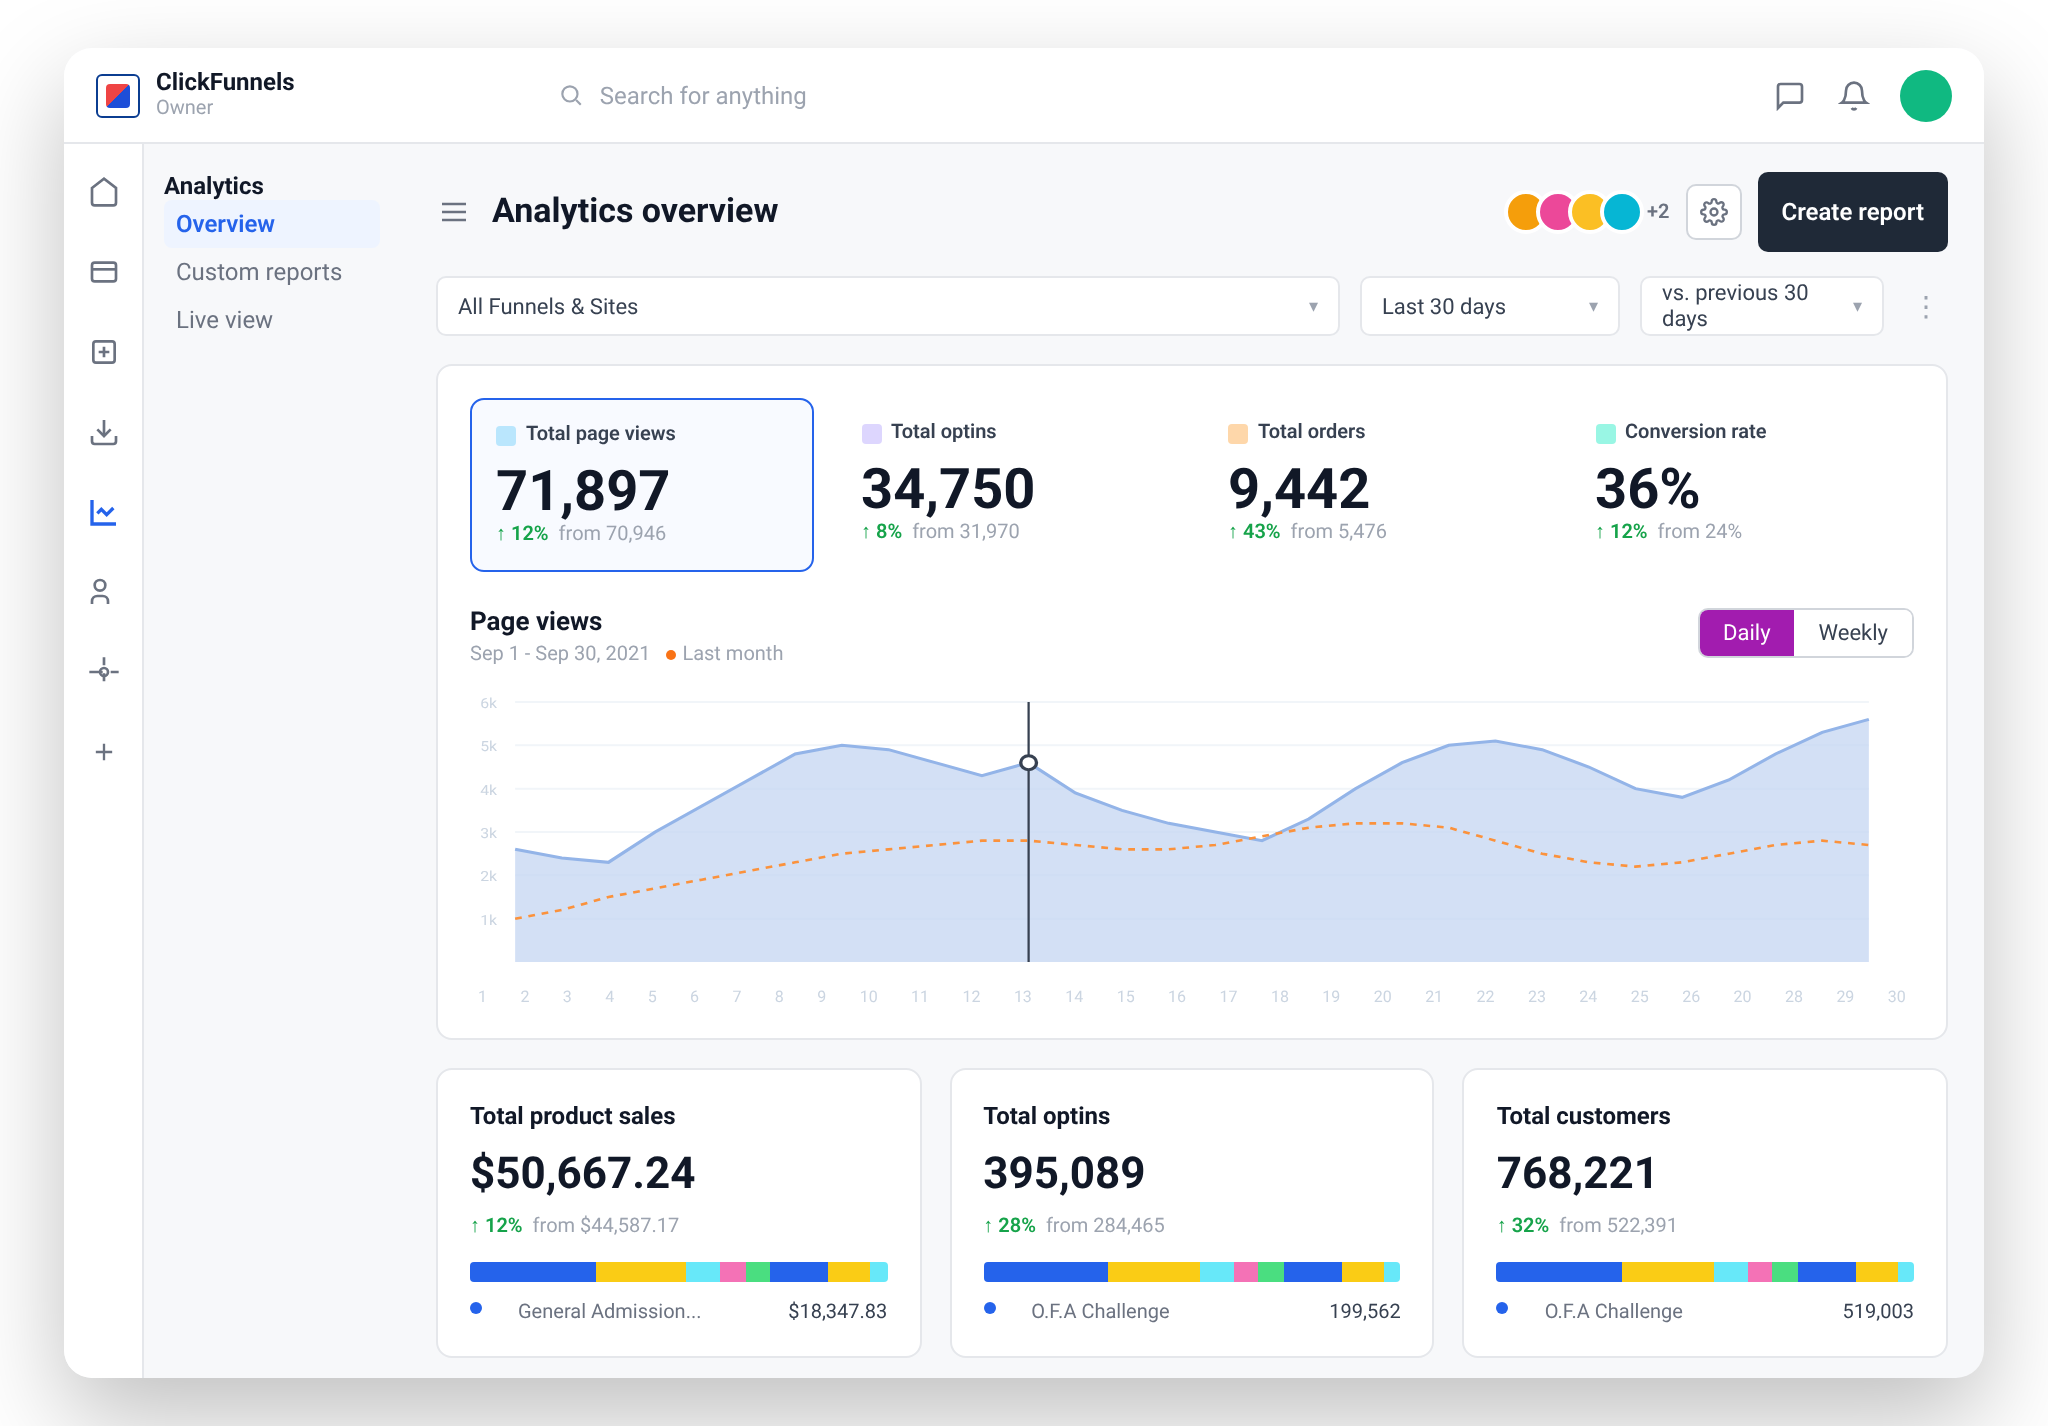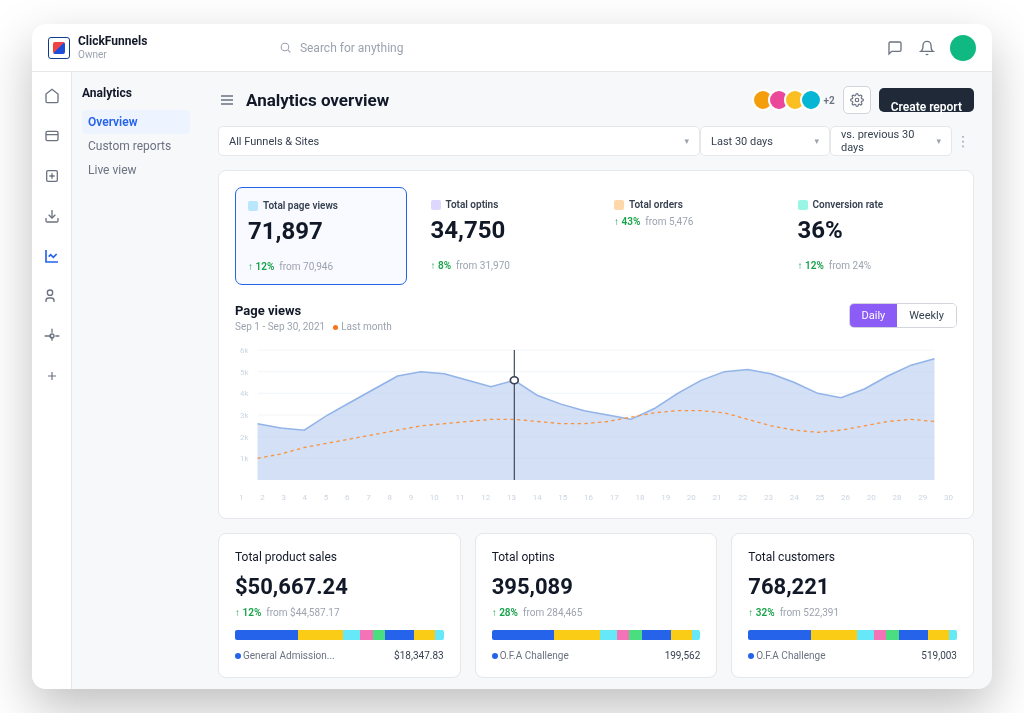--- a/index.html
+++ b/index.html
@@ -14,68 +14,68 @@
 .brand-role{font-size:10px;color:#9ca3af}
 .search{flex:1;max-width:360px;margin:0 auto;display:flex;align-items:center;gap:8px;color:#9ca3af;font-size:12px}
 .top-icons{margin-left:auto;display:flex;align-items:center;gap:14px}
 .icon-btn{width:18px;height:18px;color:#6b7280;display:flex;align-items:center;justify-content:center;cursor:pointer}
 .avatar-lg{width:26px;height:26px;border-radius:50%;background:#10b981}
 .body{flex:1;display:flex;overflow:hidden}
 .rail{width:40px;background:#fff;border-right:1px solid #e5e7eb;display:flex;flex-direction:column;align-items:center;padding-top:12px;gap:16px}
 .rail-item{width:24px;height:24px;display:flex;align-items:center;justify-content:center;color:#6b7280;cursor:pointer;border-radius:4px}
 .rail-item.active{color:#2563eb}
 .sidebar{width:128px;background:#f7f8fa;padding:14px 10px;font-size:12px}
-.side-title{font-weight:700;color:#111827;margin-bottom:10px}
+.side-title{font-weight:700;color:#111827;}
 .side-link{padding:5px 6px;color:#6b7280;cursor:pointer;border-radius:4px}
 .side-link.active{color:#2563eb;font-weight:600;background:#eef4ff}
 .main{flex:1;overflow-y:auto;padding:14px 18px 0 18px}
 .page-head{display:flex;align-items:center;gap:10px;margin-bottom:12px}
 .page-title{font-size:17px;font-weight:700;color:#111827}
 .head-right{margin-left:auto;display:flex;align-items:center;gap:8px}
 .avatars{display:flex;align-items:center}
 .avt{width:22px;height:22px;border-radius:50%;border:2px solid #fff;margin-left:-6px}
 .avt:nth-child(1){background:#f59e0b;margin-left:0}
 .avt:nth-child(2){background:#ec4899}
 .avt:nth-child(3){background:#fbbf24}
 .avt:nth-child(4){background:#06b6d4}
 .avt-more{font-size:10px;font-weight:600;color:#6b7280;margin-left:2px}
 .sq-btn{width:28px;height:28px;border:1px solid #d1d5db;border-radius:5px;background:#fff;display:flex;align-items:center;justify-content:center;cursor:pointer;color:#6b7280}
-.primary-btn{height:24px;padding:12px 12px;background:#1f2937;color:#fff;border:none;border-radius:5px;font-size:12px;font-weight:600;cursor:pointer}
-.filters{display:flex;margin-bottom:14px;align-items:center}
+.primary-btn{height:40px;padding:12px 12px;background:#1f2937;color:#fff;border:none;border-radius:5px;font-size:12px;font-weight:600;cursor:pointer}
+.filters{display:flex;gap:10px;margin-bottom:14px;align-items:center}
 .select{height:30px;border:1px solid #e5e7eb;border-radius:5px;background:#fff;display:flex;align-items:center;padding:0 10px;font-size:11px;color:#374151;cursor:pointer;gap:8px}
 .select.grow{flex:1}
 .chev{margin-left:auto;color:#9ca3af;font-size:9px}
 .dots-v{color:#9ca3af;font-size:14px;cursor:pointer;padding:0 4px}
 .panel{background:#fff;border:1px solid #e5e7eb;border-radius:8px;padding:16px;margin-bottom:14px}
 .kpis{display:grid;grid-template-columns:repeat(4,1fr);gap:12px;margin-bottom:18px}
 .kpi{padding:12px;border-radius:7px;cursor:pointer}
 .kpi.active{border:1.5px solid #2563eb;background:#f8faff}
 .kpi-label{display:flex;align-items:center;gap:5px;font-size:10px;font-weight:600;color:#374151;margin-bottom:6px}
 .kpi-dot{width:10px;height:10px;border-radius:2px}
-.kpi-val{font-size:24px;font-weight:700;color:#111827;margin-bottom:16px}
+.kpi-val{font-size:28px;font-weight:700;color:#111827;margin-bottom:0}
 .kpi-change{font-size:10px;display:flex;align-items:center;gap:5px}
 .chg-up{color:#16a34a;font-weight:600}
 .from{color:#9ca3af}
 .chart-head{display:flex;align-items:flex-start;margin-bottom:8px}
 .chart-title{font-size:13px;font-weight:700;color:#111827}
 .chart-sub{font-size:10px;color:#9ca3af;margin-top:3px}
 .legend-dot{display:inline-block;width:5px;height:5px;background:#f97316;border-radius:50%;margin:0 3px 0 8px;vertical-align:middle}
 .toggle{margin-left:auto;display:flex;border:1px solid #d1d5db;border-radius:5px;overflow:hidden}
 .toggle-btn{padding:5px 12px;font-size:11px;cursor:pointer;background:#fff;color:#374151}
-.toggle-btn.active{background:#8b5cf6;color:#fff}
+.toggle-btn.active{background:#a21caf;color:#fff}
 .chart-wrap{position:relative;height:150px}
 .chart-svg{width:100%;height:100%}
 .xaxis{display:flex;justify-content:space-between;font-size:8px;color:#cbd5e1;padding:3px 4px 0}
 .cards3{display:grid;grid-template-columns:repeat(3,1fr);gap:14px}
 .card{background:#fff;border:1px solid #e5e7eb;border-radius:8px;padding:16px}
-.card-title{font-size:12px;font-weight:400;color:#111827;margin-bottom:10px}
+.card-title{font-size:12px;font-weight:700;color:#111827;margin-bottom:10px}
 .card-val{font-size:22px;font-weight:700;color:#111827;margin-bottom:8px}
 .segbar{display:flex;height:10px;border-radius:2px;overflow:hidden;margin:12px 0 10px}
 .seg{height:100%}
-.item-row{display:flex;align-items:center;font-size:10px;color:#6b7280;gap:2px}
+.item-row{display:flex;align-items:flex-start;font-size:10px;color:#6b7280;gap:18px}
 .item-dot{width:6px;height:6px;border-radius:50%;background:#2563eb}
 .item-val{margin-left:auto;color:#374151}
 svg{display:block}
 </style>
 </head>
 <body>
 
 <div class="window">
   <div class="topbar">
     <div class="logo-block">
@@ -230,20 +230,21 @@
     <div class="kpi-change">
                 <span class="chg-up">↑ 8%</span>
                 <span class="from">from 31,970</span>
               </div>
             </div>
             <div class="kpi">
               <div class="kpi-label">
                 <span class="kpi-dot" style="background:#fed7aa"></span>
                 <span>Total orders</span>
               </div>
+    <div class="kpi-val">9,442</div>
     <div class="kpi-change">
                 <span class="chg-up">↑ 43%</span>
                 <span class="from">from 5,476</span>
               </div>
             </div>
             <div class="kpi">
               <div class="kpi-label">
                 <span class="kpi-dot" style="background:#99f6e4"></span>
                 <span>Conversion rate</span>
               </div>

